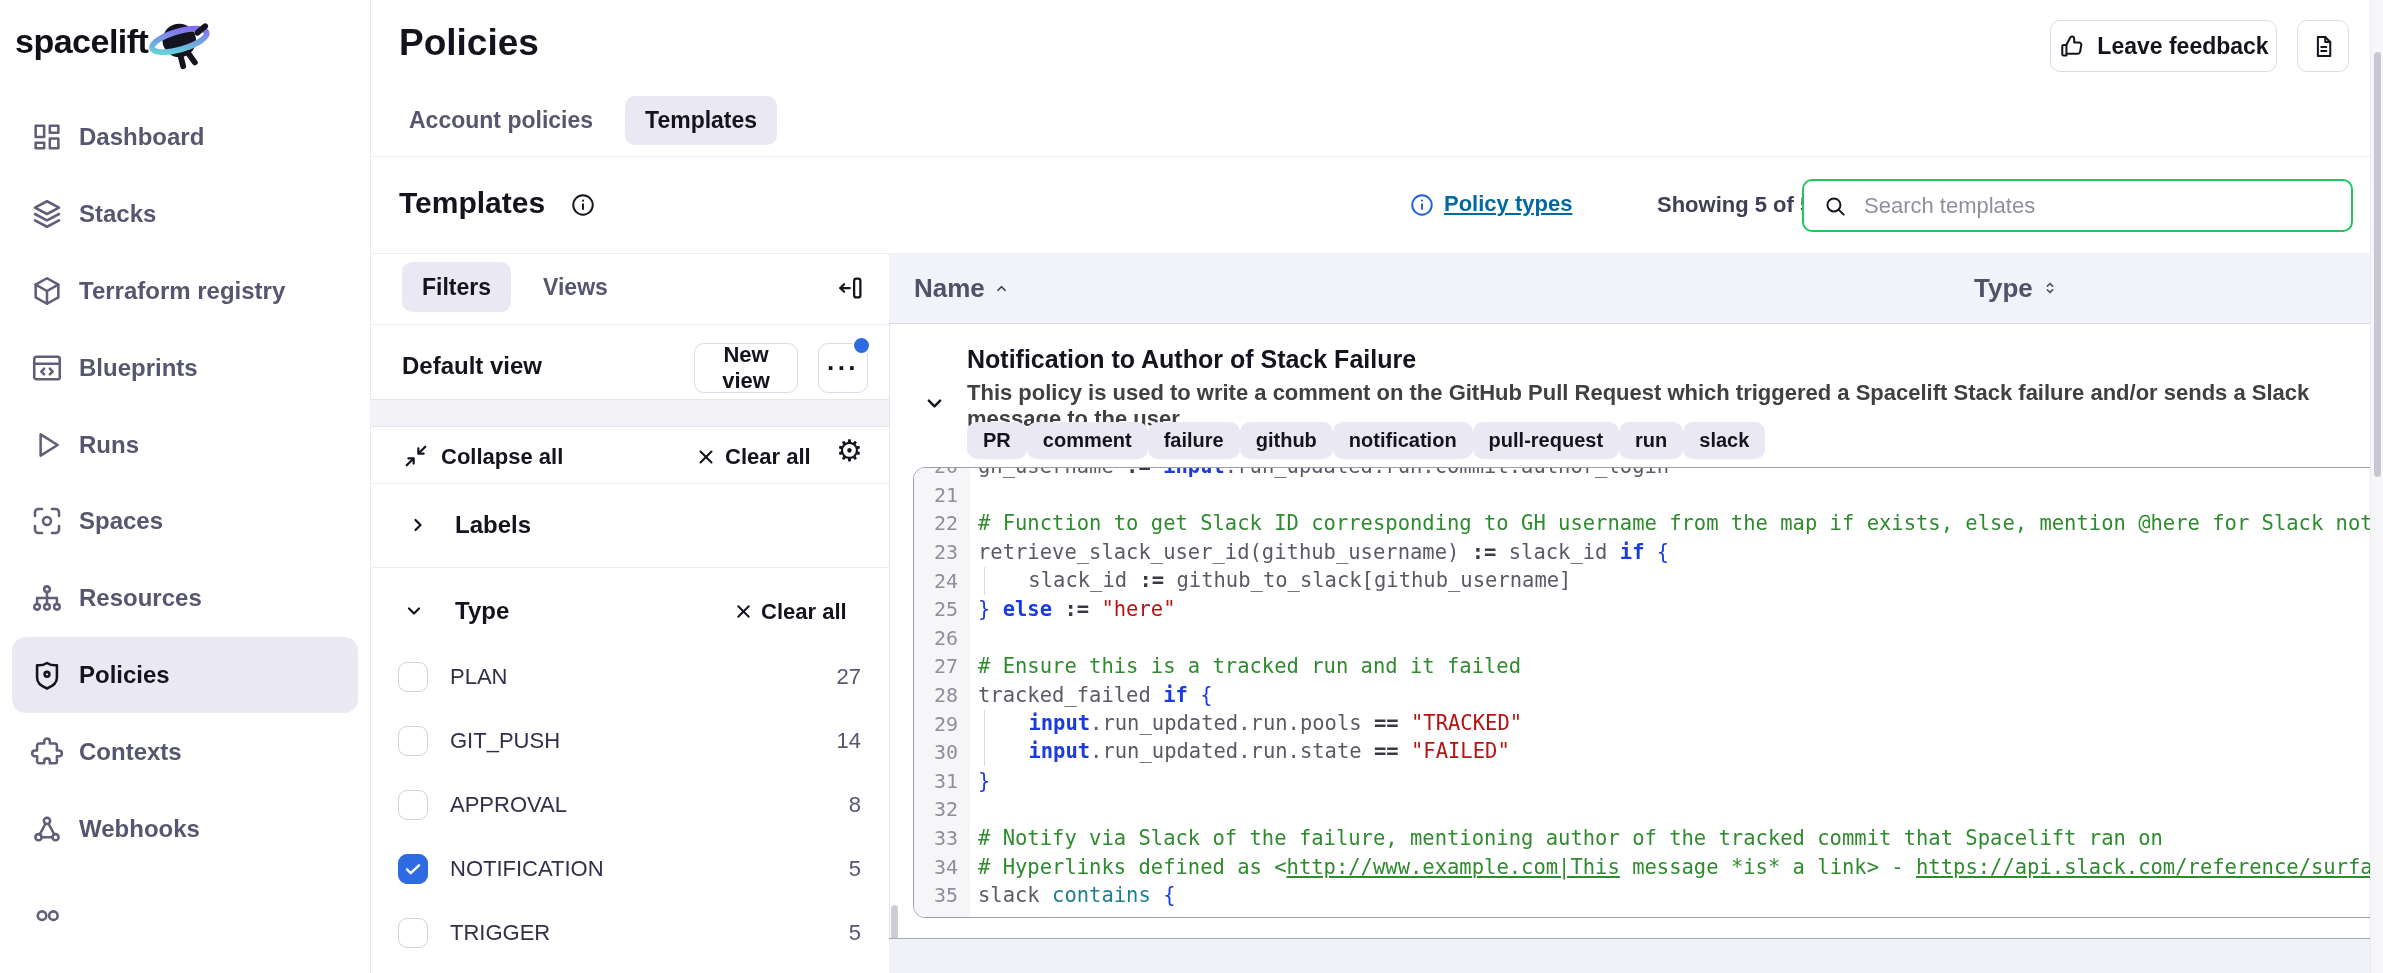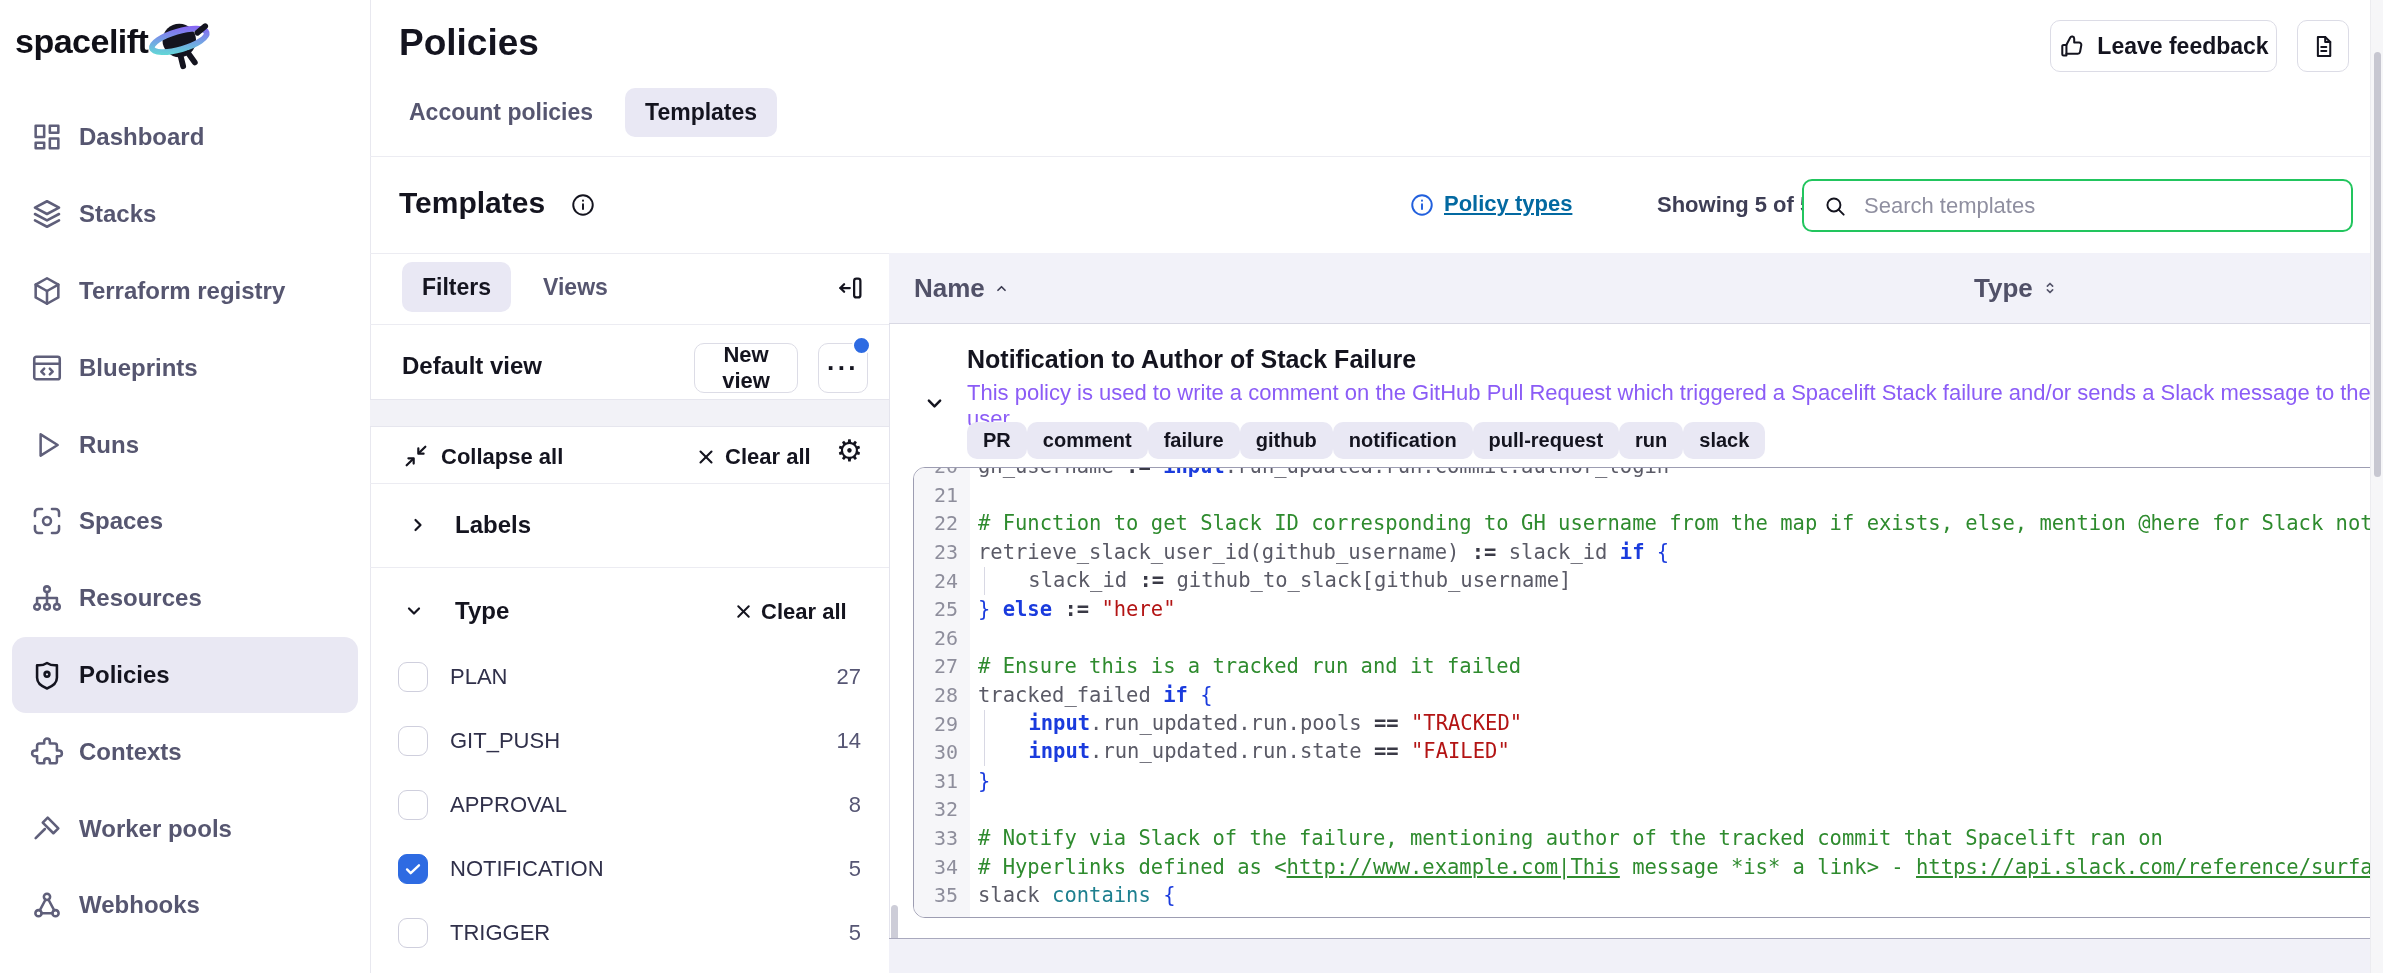--- a/index.html
+++ b/index.html
@@ -13,21 +13,21 @@
   #logo .word{font-size:34px;font-weight:800;letter-spacing:-0.5px;color:#101018;line-height:62px;}
   #side-nav{position:absolute;left:0;top:99px;right:0;}
   .side-item{height:76.8px;margin:0 12px;display:flex;align-items:center;padding-left:18px;gap:15px;
              border-radius:14px;color:#565670;cursor:pointer;}
   .side-item .ic{width:34px;height:34px;color:#5f5f7a;flex:none;}
   .side-item .lbl{font-size:24px;font-weight:700;white-space:nowrap;}
   .side-item.active{background:#e9e8f3;color:#14141f;}
   .side-item.active .ic{color:#14141f;}
   
   .h1{position:absolute;left:399px;top:22px;font-size:37px;font-weight:800;color:#14141f;}
-  #tabs{position:absolute;left:399px;top:88px;height:49px;display:flex;gap:22px;align-items:center;}
+  #tabs{position:absolute;left:399px;top:96px;height:49px;display:flex;gap:22px;align-items:center;}
   .tab{display:flex;align-items:center;height:49px;padding:0 10px;font-size:23px;font-weight:700;color:#565670;border-radius:10px;cursor:pointer;}
   .tab.active{background:#e9e8f4;color:#14141f;padding:0 20px;}
   .btn{display:flex;align-items:center;justify-content:center;gap:12px;background:#fff;border:1px solid #dcdce6;
        border-radius:10px;font-family:"Liberation Sans",sans-serif;font-size:23px;font-weight:700;color:#14141f;cursor:pointer;}
   .hr{position:absolute;height:1px;background:#ececf2;}
   
   .sec-title{position:absolute;left:399px;top:186px;font-size:30px;font-weight:800;color:#14141f;}
   .link-blue{position:absolute;left:1444px;top:191px;font-size:22px;font-weight:700;color:#0369a1;text-decoration:underline;cursor:pointer;}
   .showing{position:absolute;left:1657px;top:192px;font-size:22px;font-weight:600;color:#3e3e55;}
   #search{position:absolute;left:1802px;top:179px;width:551px;height:53px;border:2px solid #22c55e;border-radius:10px;
@@ -43,21 +43,21 @@
   #type-options{position:absolute;left:370px;top:645px;width:519px;}
   .opt-row{height:64px;display:flex;align-items:center;cursor:pointer;position:relative;}
   .cbx{position:absolute;left:28px;width:30px;height:30px;border:1.5px solid #cfcfdd;border-radius:9px;background:#fff;box-sizing:border-box;}
   .cbx.on{background:#2e6be2;border-color:#2e6be2;display:flex;align-items:center;justify-content:center;}
   .opt-label{position:absolute;left:80px;font-size:22px;font-weight:500;color:#30304a;}
   .opt-count{position:absolute;right:28px;font-size:22px;color:#565674;}
   
   #tbl-head{position:absolute;left:889px;top:253px;width:1494px;height:71px;background:#f2f2f9;border-bottom:1px solid #d9d9e4;box-sizing:border-box;}
   .col-h{position:absolute;top:0;height:70px;display:flex;align-items:center;gap:8px;font-size:26px;font-weight:700;color:#515168;cursor:pointer;}
   .card-title{position:absolute;left:967px;top:345px;font-size:25px;font-weight:800;color:#14141f;}
-  .card-desc{position:absolute;left:967px;top:380px;font-size:22px;color:#8b5cf6;}
+  .card-desc{position:absolute;left:967px;top:380px;font-size:22px;color:#404040;font-weight:bold;}
   #tag-list{position:absolute;left:967px;top:422px;display:flex;}
   .tag{height:37px;display:flex;align-items:center;padding:0 16px;background:#e9e8f4;border-radius:10px;
        font-size:20px;font-weight:700;color:#14141f;white-space:nowrap;}
   
   #code-block{position:absolute;left:913px;top:467px;width:1507px;height:451px;border:1.5px solid #9d9db2;
               border-radius:12px;background:#fff;overflow:hidden;box-sizing:border-box;}
   #gutter{position:absolute;left:0;top:0;bottom:0;width:56px;background:#f6f6f9;}
   #code-lines{position:absolute;left:0;top:-16px;right:0;}
   .code-line{height:28.6px;display:flex;align-items:center;font-family:"DejaVu Sans Mono",monospace;font-size:20.5px;}
   .ln{width:56px;flex:none;text-align:right;padding-right:12px;box-sizing:border-box;
@@ -189,29 +189,20 @@
           <span class="ic">
             <svg width="34" height="34" viewBox="0 0 24 24" fill="none" stroke="currentColor" stroke-width="1.8" stroke-linecap="round" stroke-linejoin="round">
               <path d="M10 4.5a2 2 0 0 1 4 0V6h3.5A1.5 1.5 0 0 1 19 7.5V11h1.5a2 2 0 0 1 0 4H19v3.5a1.5 1.5 0 0 1-1.5 1.5H14v-1.5a2 2 0 0 0-4 0V20H6.5A1.5 1.5 0 0 1 5 18.5V15H3.5a2 2 0 0 1 0-4H5V7.5A1.5 1.5 0 0 1 6.5 6H10V4.5z"></path>
             </svg>
           </span>
           <span class="lbl">Contexts</span>
         </div>
         <div class="side-item">
           <span class="ic">
             <svg width="34" height="34" viewBox="0 0 24 24" fill="none" stroke="currentColor" stroke-width="1.8" stroke-linecap="round" stroke-linejoin="round">
-              <path d="M4 18.5 10.5 12"></path>
-              <path d="M9 7.5 12.5 4l7.5 7.5-3.5 3.5z"></path>
-            </svg>
-          </span>
-          <span class="lbl">Worker pools</span>
-        </div>
-        <div class="side-item">
-          <span class="ic">
-            <svg width="34" height="34" viewBox="0 0 24 24" fill="none" stroke="currentColor" stroke-width="1.8" stroke-linecap="round" stroke-linejoin="round">
               <path d="M12 4a2.2 2.2 0 1 0 0 4.4A2.2 2.2 0 0 0 12 4z"></path>
               <path d="M6 15.6a2.2 2.2 0 1 0 0 4.4 2.2 2.2 0 0 0 0-4.4z"></path>
               <path d="M18 15.6a2.2 2.2 0 1 0 0 4.4 2.2 2.2 0 0 0 0-4.4z"></path>
               <path d="M10.9 8.3 7 15.6"></path>
               <path d="M13.1 8.3l3.9 7.3"></path>
               <path d="M8.2 17.8h7.6"></path>
             </svg>
           </span>
           <span class="lbl">Webhooks</span>
         </div>

